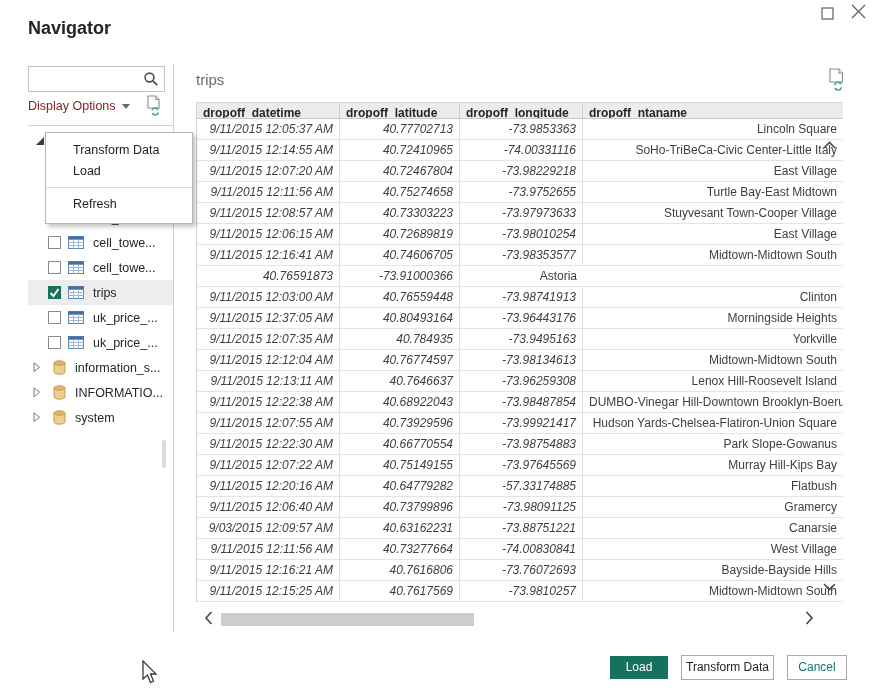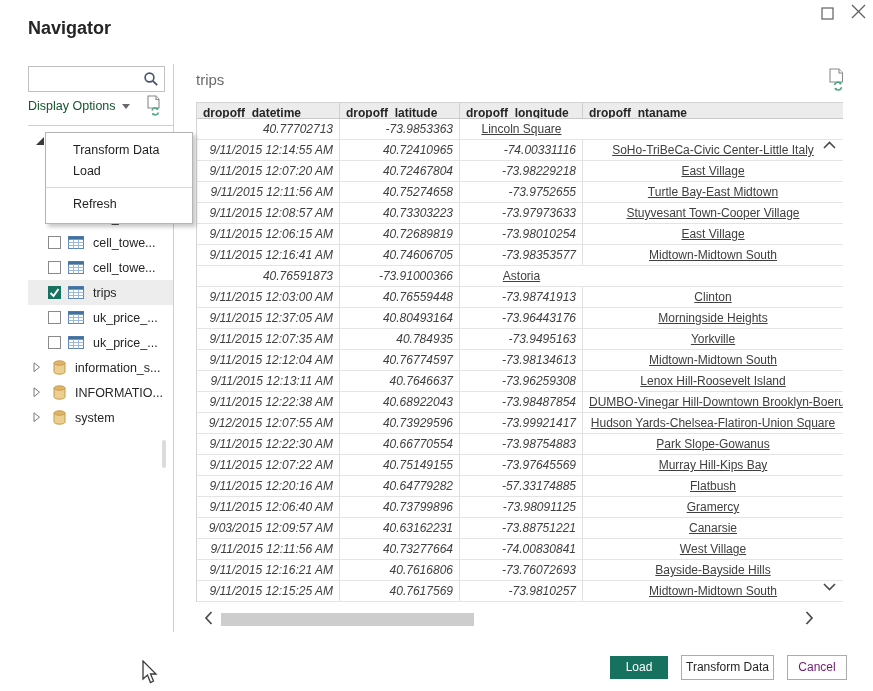--- a/index.html
+++ b/index.html
@@ -17,21 +17,21 @@
   
   #pane-divider { left: 173px; top: 64px; width: 1px; height: 568px; background: #cfcfcf; }
   #search-box {
     left: 28px; top: 66px; width: 137px; height: 26px;
     border: 1px solid #c0c0c0; background: #fff; display: flex; align-items: center;
   }
   #search-box input {
     border: 0; outline: none; flex: 1; height: 100%; padding: 0 4px;
     font-family: "Liberation Sans", sans-serif; font-size: 12px; min-width: 0;
   }
-  #display-options { left: 28px; top: 99px; font-size: 12.5px; color: #14532d; display: flex; align-items: center; gap: 6px; cursor: default; }
+  #display-options { left: 28px; top: 99px; font-size: 12.5px; color: #7f1d1d; display: flex; align-items: center; gap: 6px; cursor: default; }
   .caret-down { width: 0; height: 0; border-left: 4px solid transparent; border-right: 4px solid transparent; border-top: 5px solid #6a6a6a; display: inline-block; }
   #nav-refresh { left: 146px; top: 95px; }
   #tree-top-border { left: 28px; top: 125px; width: 145px; height: 1px; background: #d0d0d0; }
 
   
   #tree-root-row { left: 28px; top: 128px; width: 145px; height: 25px; display: flex; align-items: center; gap: 5px; padding-left: 7px; }
   #nav-tree-list { left: 28px; top: 205px; width: 145px; text-align: right; }
   .tree-row { height: 25px; display: flex; align-items: center; font-size: 12.5px; color: #262626; cursor: default; white-space: nowrap; overflow: hidden; }
   .tree-row.selected { background: #ededed; }
   .tree-row.t-table { padding-left: 20px; }
@@ -66,35 +66,35 @@
   #preview-header .th {
     height: 15px; line-height: 21px; font-size: 12px; font-weight: 700; color: #252525;
     padding: 0 6px; border-right: 1px solid #d0d0d0; overflow: hidden; white-space: nowrap;
   }
   #preview-body .tr { border-bottom: 1px solid #e4e4e4; }
   #preview-body .td {
     height: 20px; line-height: 20px; font-size: 12px; color: #404040;
     padding: 0 6px; border-right: 1px solid #e0e0e0; overflow: hidden; white-space: nowrap;
   }
   #preview-body .td.num { text-align: right; font-style: italic; }
-  #preview-body .td.txt { text-align: center; text-decoration: underline; }
+  #preview-body .td.txt { text-align: right; }
   #preview-body .td:last-child, #preview-header .th:last-child { border-right: 0; }
 
   
   #v-scroll-up { left: 823px; top: 136px; }
   #v-scroll-down { left: 823px; top: 577px; }
   #h-scroll-left { left: 204px; top: 611px; }
   #h-scroll-right { left: 805px; top: 611px; }
   #h-scroll-thumb { left: 221px; top: 613px; width: 253px; height: 13px; background: #cdcdcd; }
 
   
   .btn { position: absolute; font-family: "Liberation Sans", sans-serif; font-size: 12px; cursor: default; text-align: center; }
   #load-button { left: 610px; top: 656px; width: 58px; height: 23px; background: #17715f; color: #fff; border: 1px solid #17715f; line-height: 21px; }
   #transform-button { left: 681px; top: 655px; width: 93px; height: 25px; background: #fff; color: #252525; border: 1px solid #ababab; line-height: 23px; }
-  #cancel-button { left: 787px; top: 655px; width: 60px; height: 25px; background: #fff; color: #701a75; border: 1px solid #ababab; line-height: 23px; }
+  #cancel-button { left: 787px; top: 655px; width: 60px; height: 25px; background: #fff; color: #0f766e; border: 1px solid #ababab; line-height: 23px; }
 
   #mouse-cursor { left: 142px; top: 660px; z-index: 90; }
 </style>
 </head>
 <body>
 
 <div class="abs win-btn" style="left:821px;top:6px;">
   <svg width="13" height="13">
       <rect x="1" y="1" width="11" height="11" fill="none" stroke="#606060" stroke-width="1.2"></rect>
     </svg>
@@ -301,20 +301,21 @@
 
 <div class="abs" id="preview-table">
   <div class="grid-row" id="preview-header">
       <div class="th">dropoff_datetime</div>
       <div class="th">dropoff_latitude</div>
       <div class="th">dropoff_longitude</div>
       <div class="th">dropoff_ntaname</div>
     </div>
   <div id="preview-body">
       <div class="grid-row tr">
+        <div class="td num">9/11/2015 12:05:37 AM</div>
         <div class="td num">40.77702713</div>
         <div class="td num">-73.9853363</div>
         <div class="td txt">Lincoln Square</div>
       </div>
       <div class="grid-row tr">
         <div class="td num">9/11/2015 12:14:55 AM</div>
         <div class="td num">40.72410965</div>
         <div class="td num">-74.00331116</div>
         <div class="td txt">SoHo-TriBeCa-Civic Center-Little Italy</div>
       </div>
@@ -383,21 +384,21 @@
         <div class="td num">-73.96259308</div>
         <div class="td txt">Lenox Hill-Roosevelt Island</div>
       </div>
       <div class="grid-row tr">
         <div class="td num">9/11/2015 12:22:38 AM</div>
         <div class="td num">40.68922043</div>
         <div class="td num">-73.98487854</div>
         <div class="td txt">DUMBO-Vinegar Hill-Downtown Brooklyn-Boerum</div>
       </div>
       <div class="grid-row tr">
-        <div class="td num">9/12/2015 12:07:55 AM</div>
+        <div class="td num">9/11/2015 12:07:55 AM</div>
         <div class="td num">40.73929596</div>
         <div class="td num">-73.99921417</div>
         <div class="td txt">Hudson Yards-Chelsea-Flatiron-Union Square</div>
       </div>
       <div class="grid-row tr">
         <div class="td num">9/11/2015 12:22:30 AM</div>
         <div class="td num">40.66770554</div>
         <div class="td num">-73.98754883</div>
         <div class="td txt">Park Slope-Gowanus</div>
       </div>

